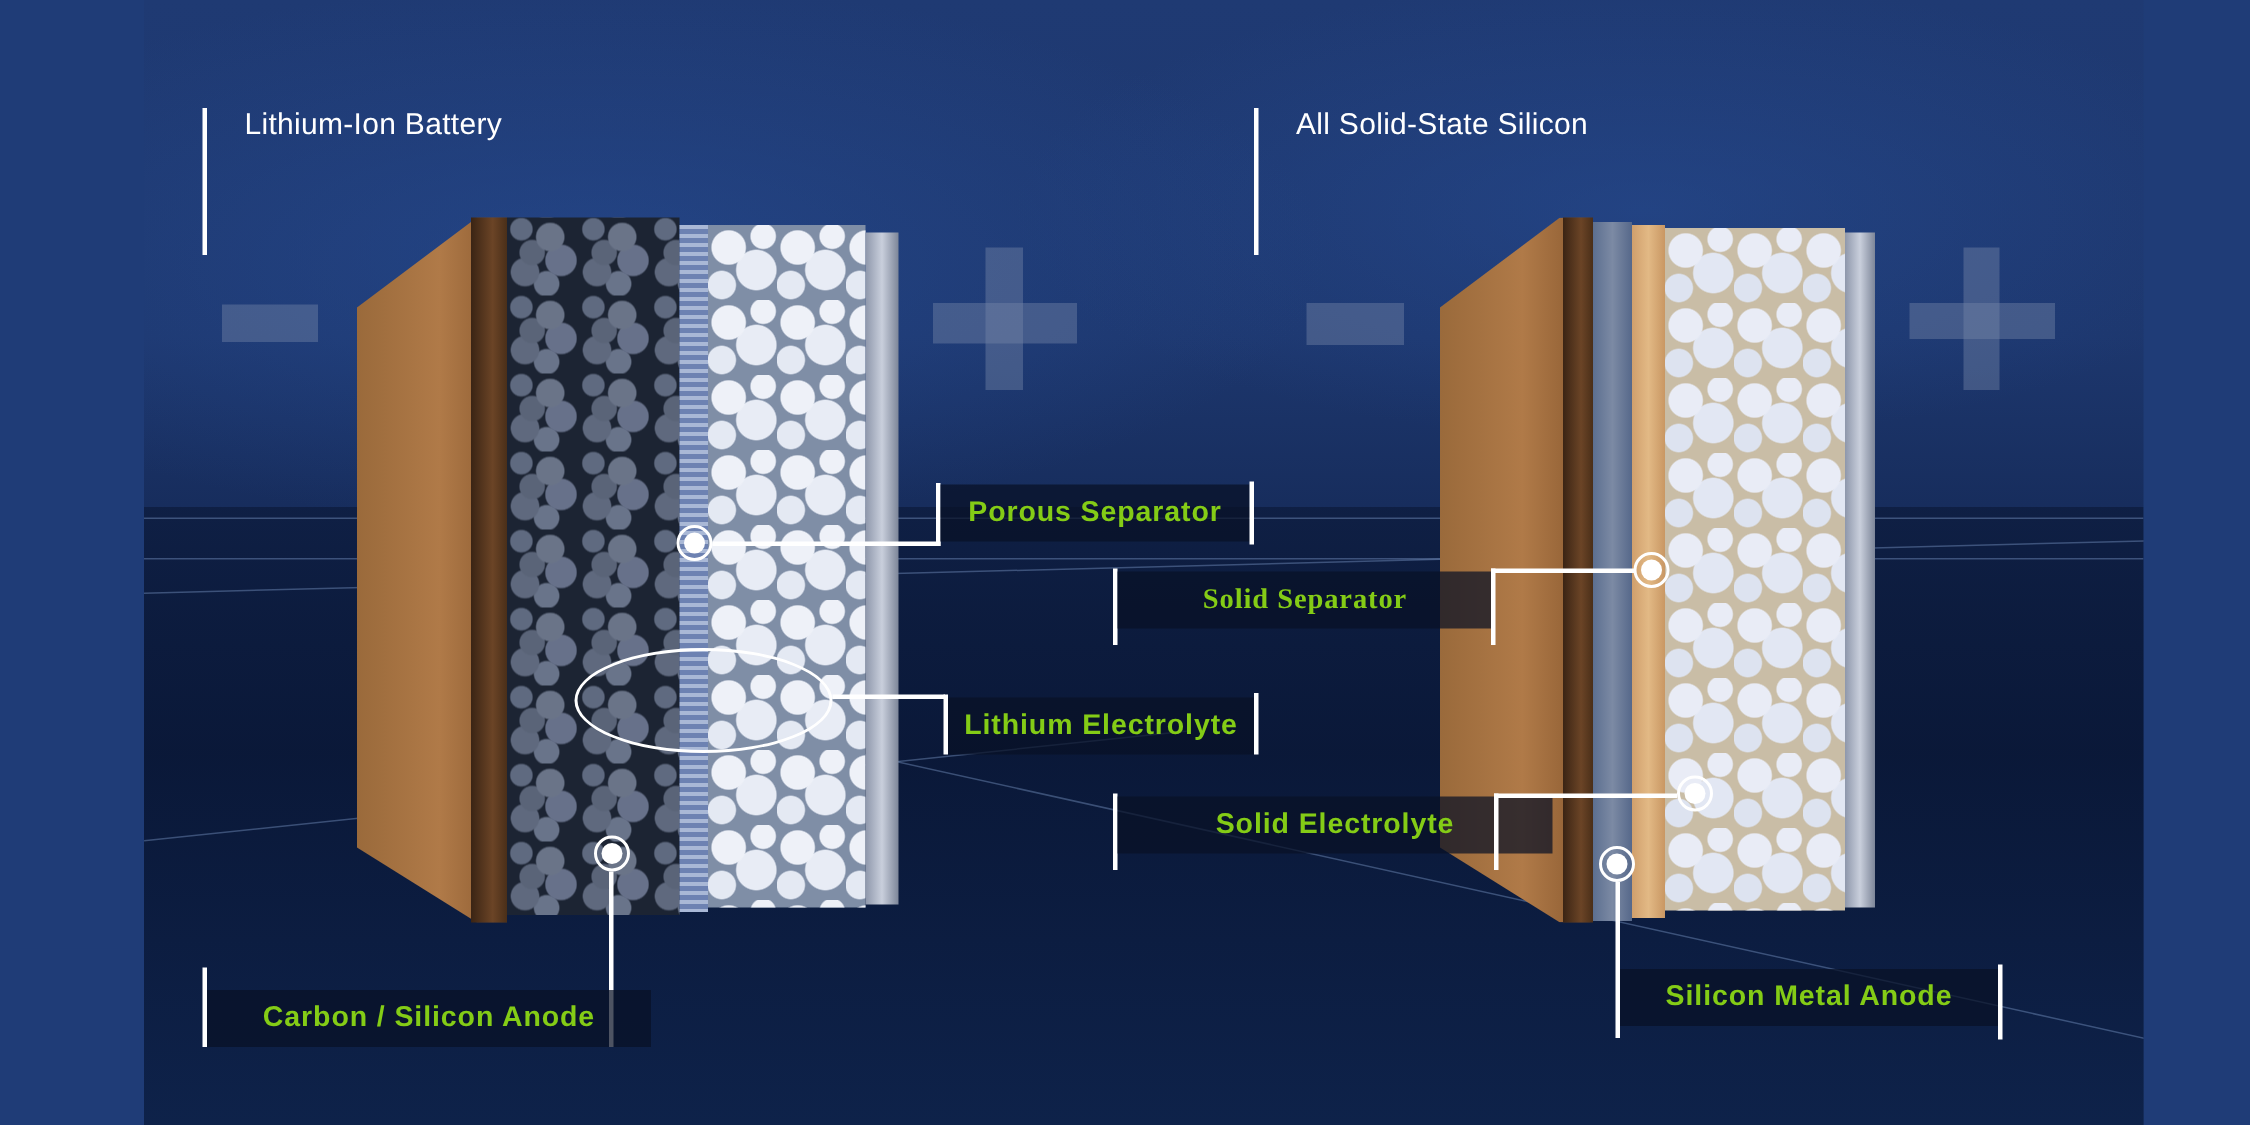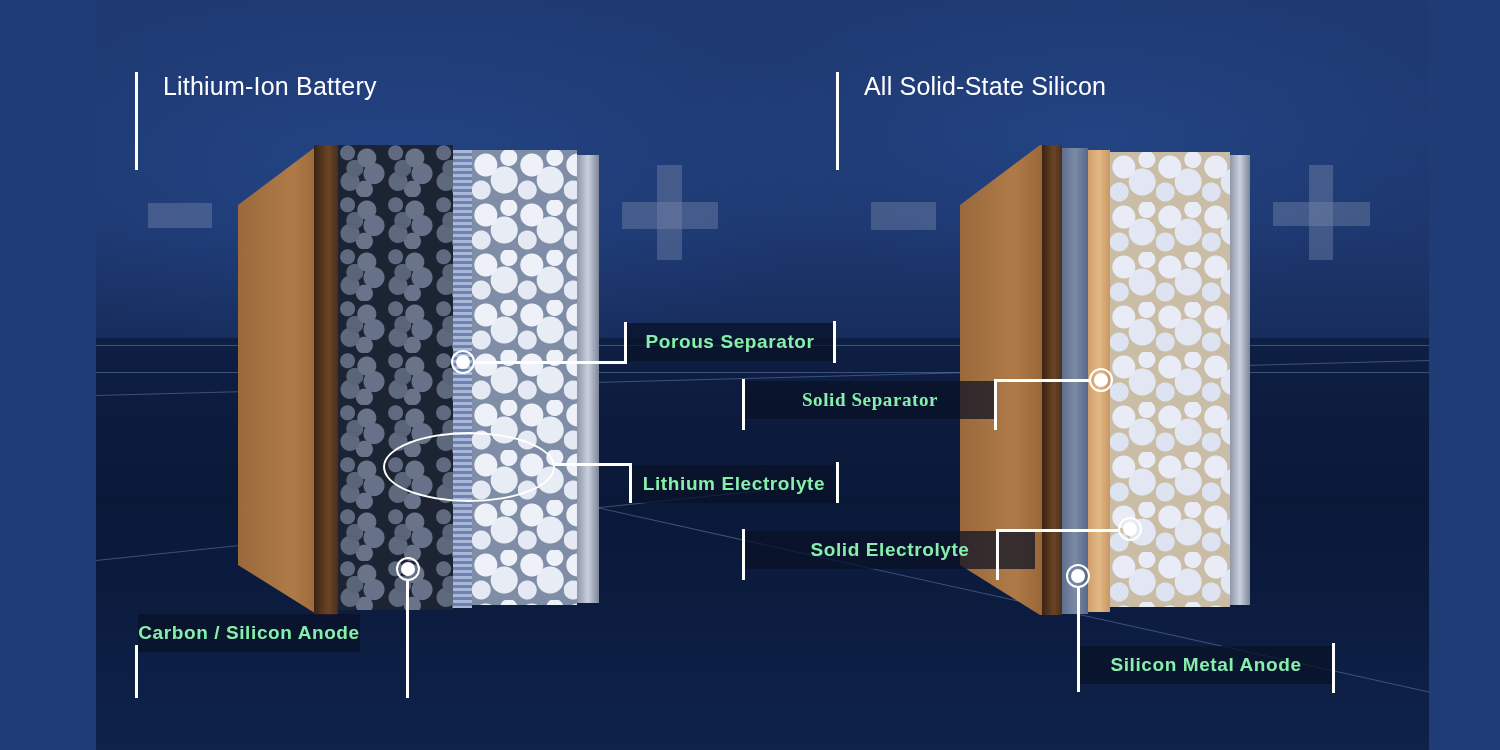--- a/index.html
+++ b/index.html
@@ -19,21 +19,21 @@
     }
     .horizon {
       position: absolute; left: 0; top: 338px; width: 1333px; height: 412px;
       background: linear-gradient(180deg, rgba(14,30,66,0.9) 0%, rgba(10,24,56,0.95) 40%, rgba(14,34,74,0.9) 100%);
     }
     .floor-line { position: absolute; height: 1px; background: rgba(150,180,230,0.35); transform-origin: 0 0; }
 
     .sign { position: absolute; background: rgba(120,135,170,0.42); }
 
     .title-bar { position: absolute; width: 3px; background: #ffffff; }
-    .title { position: absolute; color: #ffffff; font-size: 25px; font-weight: 400; letter-spacing: 0.2px; }
+    .title { position: absolute; color: #ffffff; font-size: 20px; font-weight: 400; letter-spacing: 0.2px; }
 
     
     .battery { position: absolute; }
     .copper-side {
       position: absolute; background: linear-gradient(90deg, #9a6a3b 0%, #b07a48 55%, #8a5a30 100%);
       clip-path: polygon(80px 0, 100% 0, 100% 100%, 80px 100%, 0 420px, 0 60px);
     }
     .layer { position: absolute; }
     .anode-graphite {
       background:
@@ -66,21 +66,21 @@
       background-size: 46px 50px;
     }
     .collector { background: linear-gradient(90deg, #8e97ab, #c9cfdc 50%, #7d8699); }
     .copper-edge { background: linear-gradient(90deg, #3a2414, #6b4426 60%, #4a2f19); }
     .li-metal { background: linear-gradient(90deg, #5c6f90, #7c8aa4 50%, #56688a); }
     .solid-sep { background: linear-gradient(90deg, #d09f6c, #e2b985 50%, #c99763); }
 
     
     .label-box {
       position: absolute; height: 38px; background: rgba(8,16,38,0.72);
-      color: #86efac; font-weight: 700; font-size: 19px; letter-spacing: 0.6px;
+      color: #84cc16; font-weight: 700; font-size: 19px; letter-spacing: 0.6px;
       display: flex; align-items: center; justify-content: center; white-space: nowrap;
     }
     .vbar { position: absolute; width: 3px; background: #ffffff; }
     .leader { position: absolute; background: #ffffff; }
     .dot {
       position: absolute; width: 24px; height: 24px; border-radius: 50%;
       border: 2px solid #ffffff; display: flex; align-items: center; justify-content: center;
     }
     .dot::after { content: ""; width: 14px; height: 14px; border-radius: 50%; background: #ffffff; }
     .ellipse-mark {
@@ -142,21 +142,21 @@
 
 <div class="ellipse-mark" style="left:383px;top:432px;width:172px;height:70px;"></div>
 <div class="leader" style="left:555px;top:463px;width:75px;height:3px;"></div>
 <div class="leader" style="left:629px;top:463px;width:3px;height:40px;"></div>
 <div class="label-box" style="left:632px;top:465px;width:204px;">Lithium Electrolyte</div>
 <div class="vbar" style="left:836px;top:462px;height:41px;"></div>
 
 <div class="dot" style="left:396px;top:557px;"></div>
 <div class="leader" style="left:406px;top:581px;width:3px;height:117px;"></div>
 <div class="vbar" style="left:135px;top:645px;height:53px;"></div>
-<div class="label-box" style="left:138px;top:614px;width:222px;">Carbon / Silicon Anode</div>
+<div class="label-box" style="left:138px;top:660px;width:296px;">Carbon / Silicon Anode</div>
 
 <div class="vbar" style="left:742px;top:379px;height:51px;"></div>
 <div class="label-box" style="left:745px;top:381px;width:250px;font-family:Liberation Serif, serif;">Solid Separator</div>
 <div class="leader" style="left:994px;top:379px;width:3px;height:51px;"></div>
 <div class="leader" style="left:994px;top:379px;width:96px;height:3px;"></div>
 <div class="dot" style="left:1089px;top:368px;"></div>
 
 <div class="vbar" style="left:742px;top:529px;height:51px;"></div>
 <div class="label-box" style="left:745px;top:531px;width:290px;">Solid Electrolyte</div>
 <div class="leader" style="left:996px;top:529px;width:3px;height:51px;"></div>

